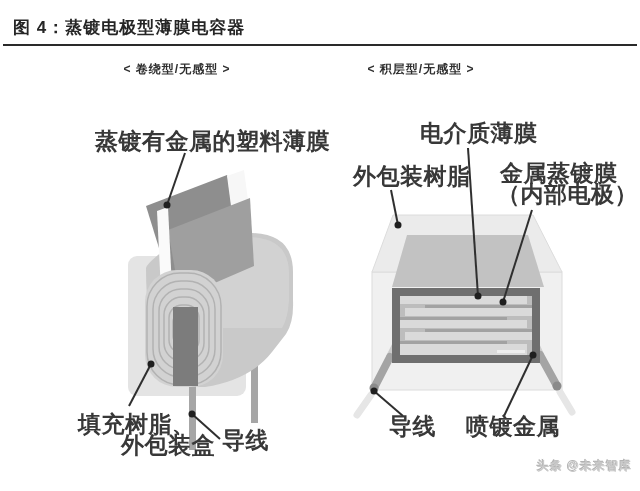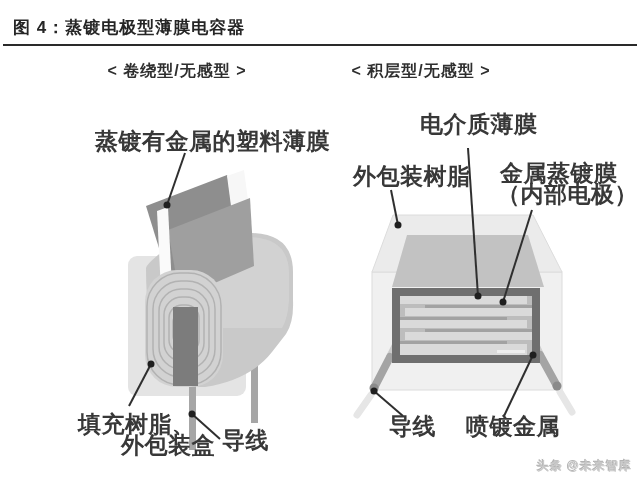--- a/index.html
+++ b/index.html
@@ -9,21 +9,21 @@
   }
   .fig-title{
     position:absolute;left:13px;top:16px;font-size:17px;font-weight:700;
     color:#262626;letter-spacing:1px;white-space:nowrap;
   }
   .title-rule{
     position:absolute;left:3px;top:44px;width:634px;height:2px;background:#2a2a2a;
   }
   .panel-header{
     position:absolute;top:61px;width:180px;text-align:center;
-    font-size:16px;font-weight:700;color:#2f2f2f;letter-spacing:1px;white-space:nowrap;
+    font-size:12px;font-weight:700;color:#2f2f2f;letter-spacing:1px;white-space:nowrap;
   }
   .hdr-left{left:87px;}
   .hdr-right{left:331px;}
   .lbl{
     position:absolute;font-size:23px;font-weight:600;color:#383838;
     letter-spacing:.5px;line-height:20px;white-space:nowrap;
   }
   .diagram-svg{position:absolute;left:0;top:0;}
   .watermark{
     position:absolute;top:458px;right:8px;font-size:12px;font-weight:700;
@@ -136,21 +136,21 @@
         <circle cx="374" cy="391" r="3.5"></circle>
       </g>
     </g>
   </svg>
 
   <div class="lbl" style="left:95px;top:131px;">蒸镀有金属的塑料薄膜</div>
   <div class="lbl" style="left:78px;top:414px;">填充树脂、</div>
   <div class="lbl" style="left:78px;top:435px;margin-left:43px;">外包装盒</div>
   <div class="lbl" style="left:222px;top:430px;">导线</div>
 
-  <div class="lbl" style="left:420px;top:114px;text-align:right;">电介质薄膜</div>
+  <div class="lbl" style="left:420px;top:123px;text-align:right;">电介质薄膜</div>
   <div class="lbl" style="left:353px;top:166px;text-align:right;">外包装树脂</div>
   <div class="lbl" style="left:500px;top:163px;">金属蒸镀膜</div>
   <div class="lbl" style="left:497px;top:184px;">（内部电极）</div>
   <div class="lbl" style="left:389px;top:416px;">导线</div>
   <div class="lbl" style="left:466px;top:416px;">喷镀金属</div>
 
   <div class="watermark">头条 @未来智库</div>
 </div>
 
 </body></html>

